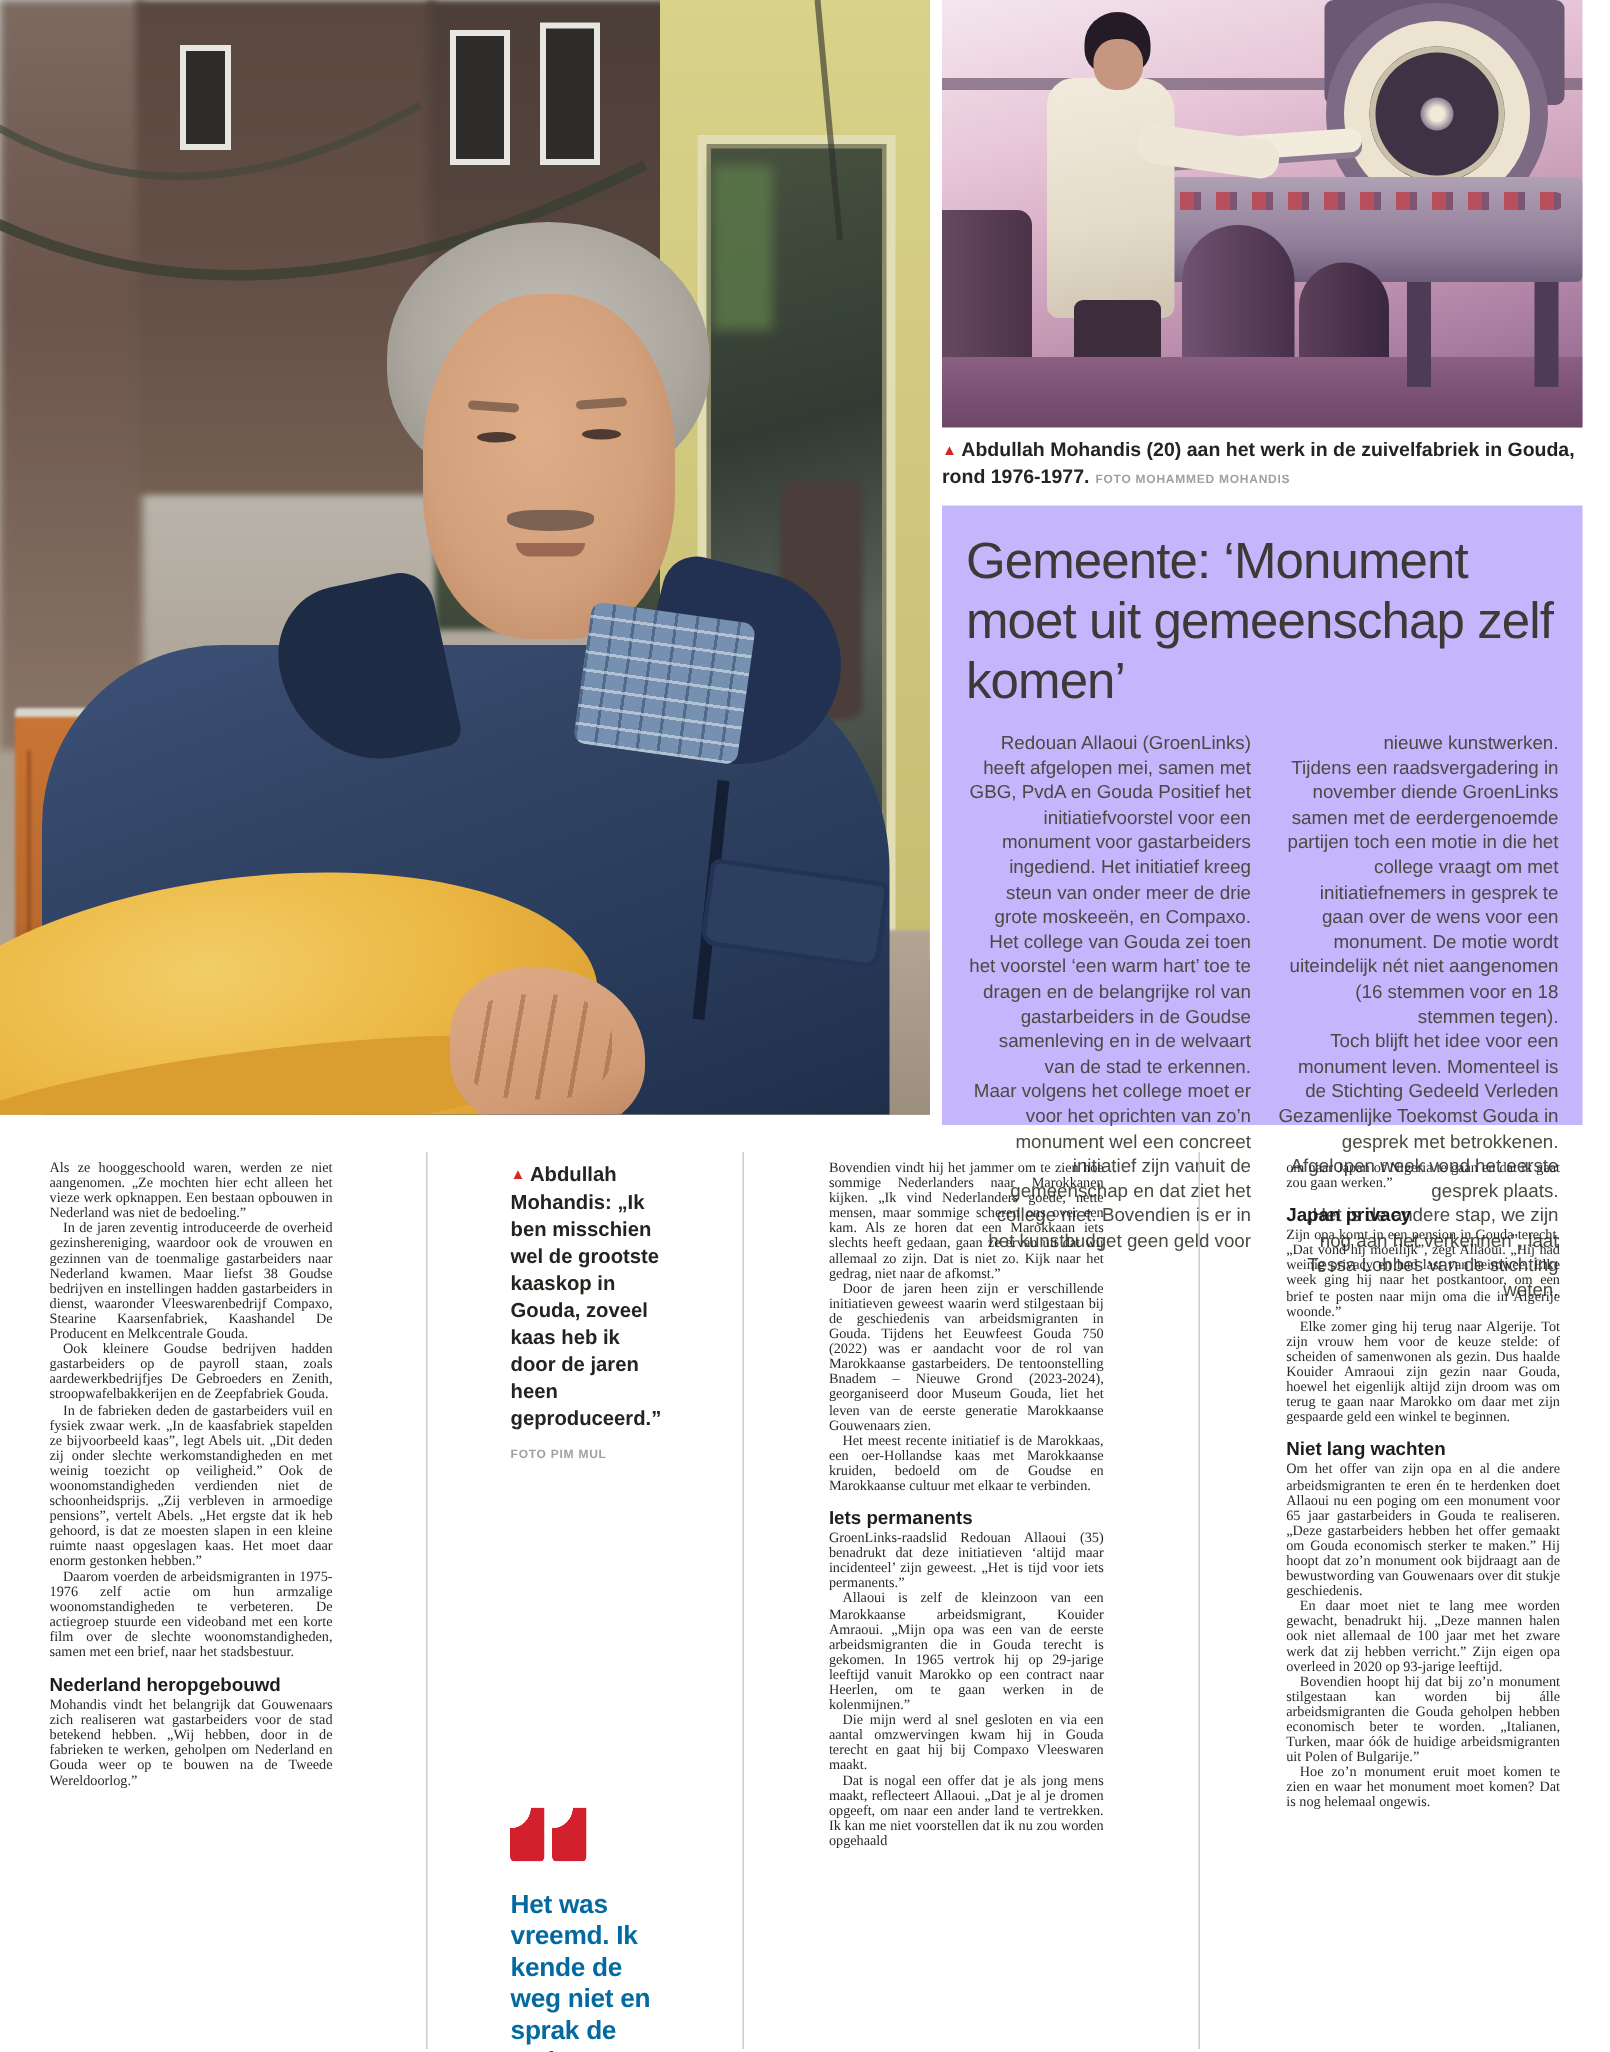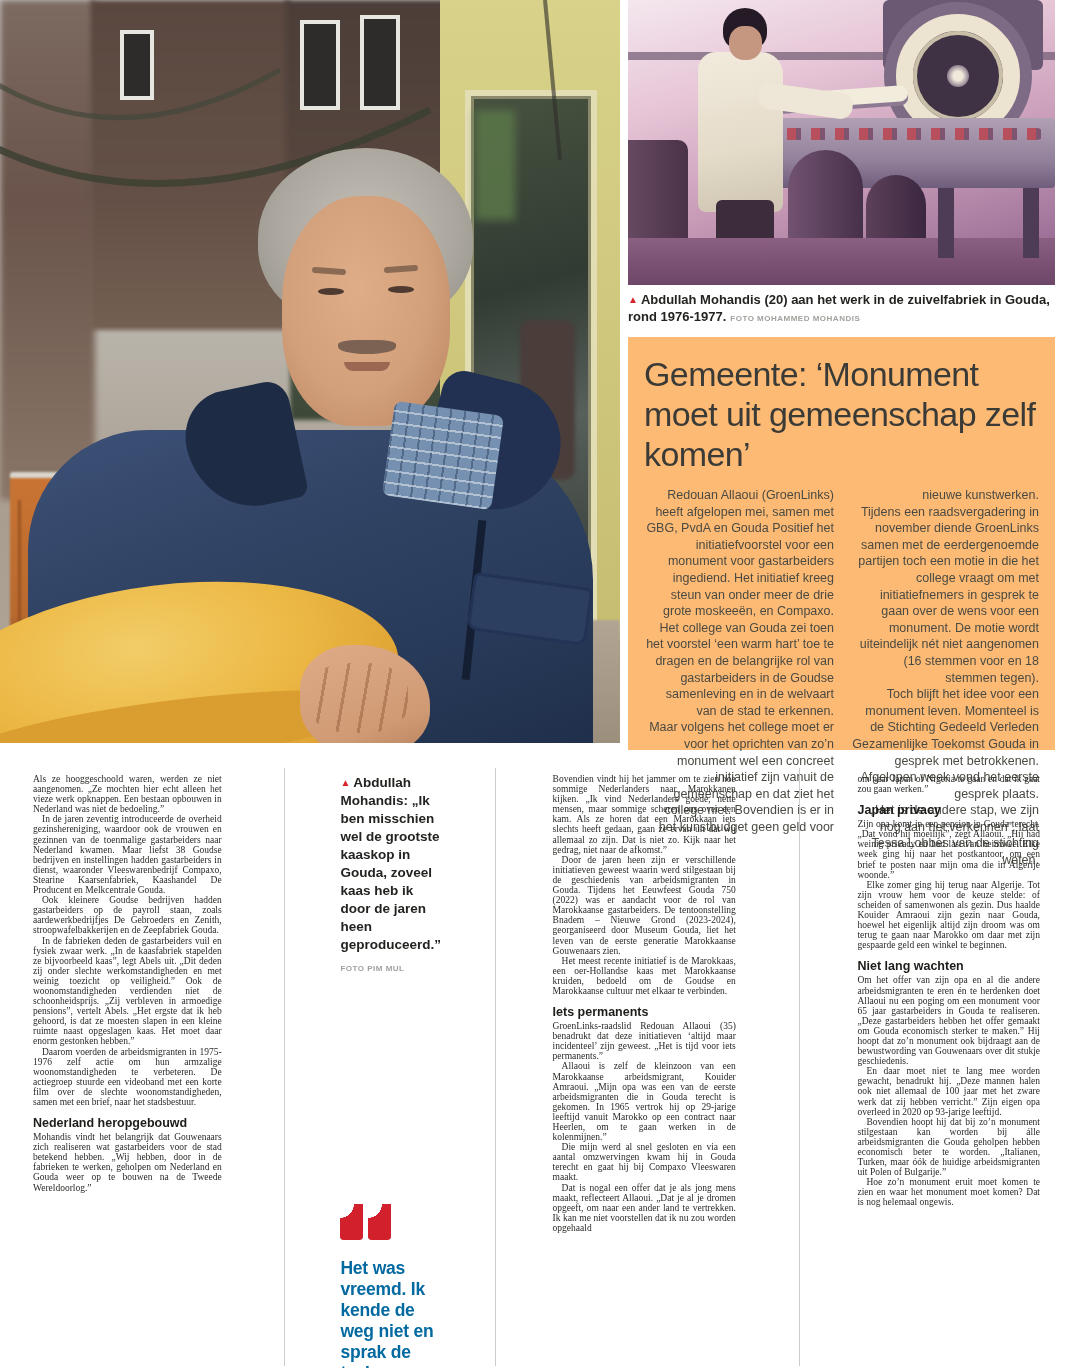--- a/index.html
+++ b/index.html
@@ -105,21 +105,21 @@
   .pf-leg { position:absolute; width:16px; height:70px; background:#4e3b56; }
 
   
   .cap-right { position:absolute; left:628px; top:291px; width:427px; font-size:13px; line-height:17px;
     font-weight:bold; color:#232320; }
   .tri { color:#d8232a; font-size:10px; margin-right:3px; vertical-align:1px; }
   .credit { font-size:8px; font-weight:bold; color:#a2a09c; letter-spacing:.5px; margin-left:4px; }
 
   
   .info-box { position:absolute; left:628px; top:337px; width:427px; height:413px;
-    background:#fdba74; padding:17px 16px 0 16px; }
+    background:#c4b5fd; padding:17px 16px 0 16px; }
   .headline { font-size:34px; line-height:40px; font-weight:normal; color:#3a3a37; letter-spacing:-.6px; margin-bottom:13px; }
   .box-cols { display:flex; gap:15px; }
   .box-col { width:190px;text-align:right; }
   .box-col p { font-size:12.5px; line-height:16.6px; color:#4a4a42; }
 
   
   .bottom { position:absolute; left:33px; top:768px; width:1007px; height:598px; display:flex;gap:47px; }
   .bcol { padding-top:6px; }
   .bcol-1 { width:274px; }
   .bcol-2 { width:131px; }

